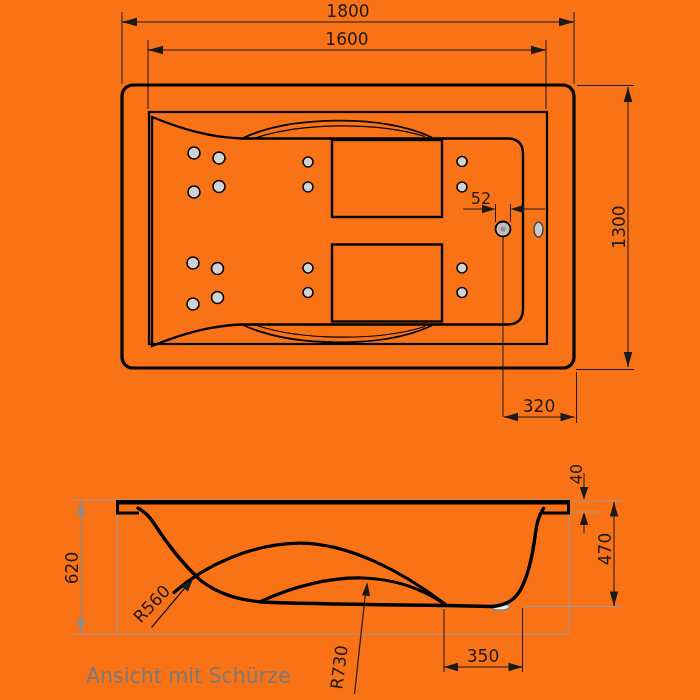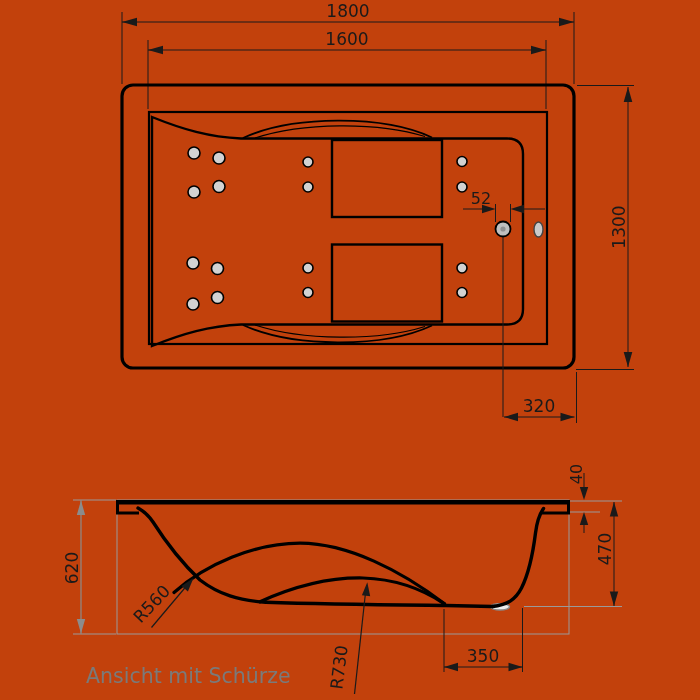--- a/index.html
+++ b/index.html
@@ -1,16 +1,16 @@
 <!DOCTYPE html>
 <html><head>
 <meta charset="utf-8">
 <style>
   html,body{margin:0;padding:0;background:#fff;}
-  .page{width:700px;height:700px;position:relative;background:#c2410c;overflow:hidden;}
+  .page{width:700px;height:700px;position:relative;background:#f97316;overflow:hidden;}
   svg{display:block;}
   text{font-family:"DejaVu Sans","Liberation Sans",sans-serif;fill:#1a1a1a;}
   .dim-txt{font-size:17px;}
   .dim-txt-sm{font-size:16px;}
   .caption-txt{font-size:20.5px;fill:#7a7a7a;}
   .thick{stroke:#000;stroke-width:3.2;fill:none;}
   .med{stroke:#000;stroke-width:2.4;fill:none;}
   .thin{stroke:#1a1a1a;stroke-width:1;fill:none;}
   .gray{stroke:#9a9a9a;stroke-width:1;fill:none;}
   .profile{stroke:#000;stroke-width:3.4;fill:none;stroke-linecap:round;stroke-linejoin:round;}

